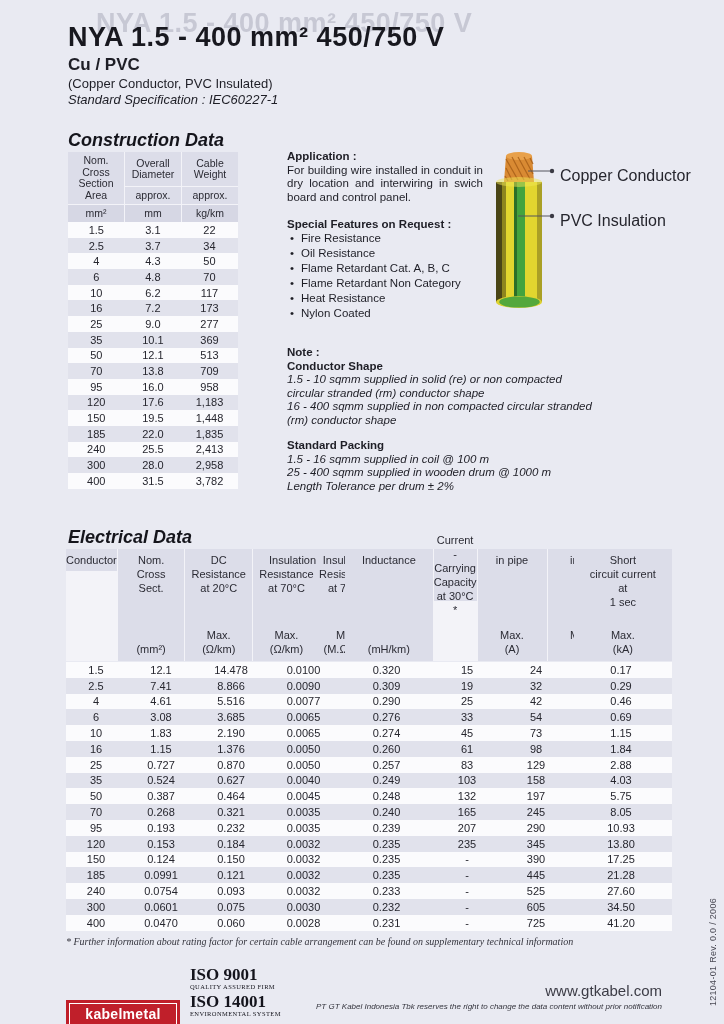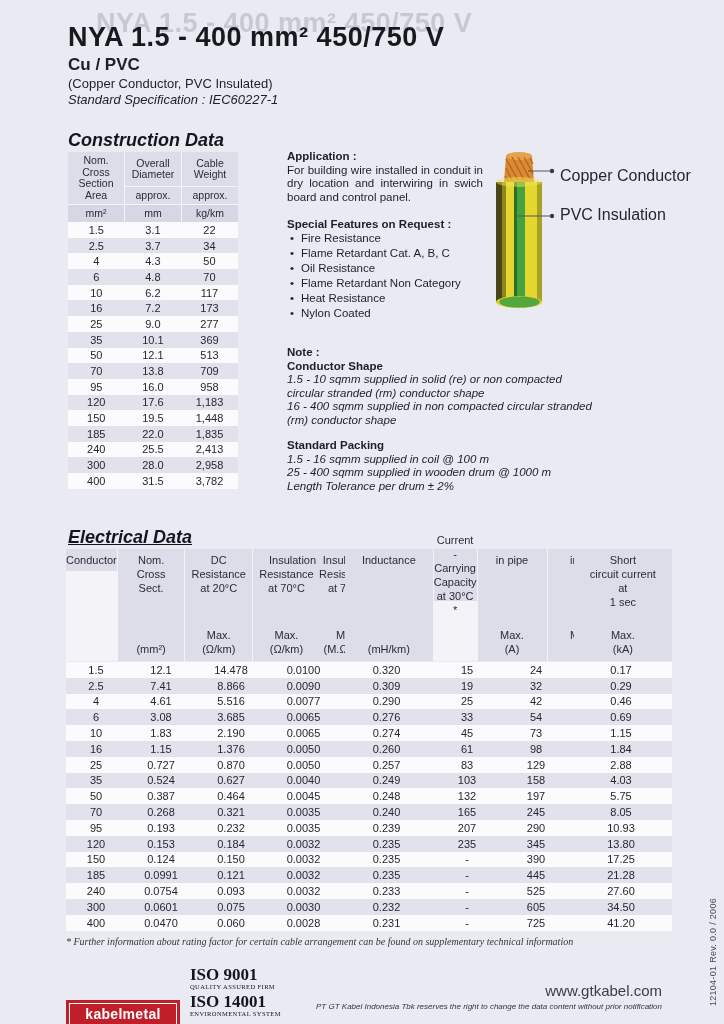--- a/index.html
+++ b/index.html
@@ -19,21 +19,21 @@
   .main-title {
     position:absolute; left:68px; top:22px;
     font-size:27px; font-weight:bold; color:#18181f; letter-spacing:0.5px;
   }
   .subtitle { position:absolute; left:68px; top:55px; font-size:17px; font-weight:bold; }
   .desc     { position:absolute; left:68px; top:76px; font-size:13px; }
   .spec     { position:absolute; left:68px; top:92px; font-size:13px; font-style:italic; }
 
   .section-heading { font-size:18px; font-weight:bold; font-style:italic; color:#15151c; }
   #construction-heading { position:absolute; left:68px; top:130px; }
-  #electrical-heading   { position:absolute; left:68px; top:527px;text-decoration:underline; }
+  #electrical-heading   { position:absolute; left:68px; top:527px; }
 
   
   .ct { position:absolute; left:68px; top:152px; width:170px; }
   .ct-header { display:grid; grid-template-columns:56px 56px 56px; grid-template-rows:34px 17px 17px;
                background:#f3f3f8; gap:1px; font-size:10.5px; line-height:11.5px; text-align:center; color:#2b2b34; }
   .ct-header > div { background:#dcdde9; display:flex; align-items:center; justify-content:center; }
   .ct-c1 { grid-column:1; grid-row:1 / span 2; }
   .ct-u  { background:#d6d7e4 !important; }
   .ct-body .trow { display:grid; grid-template-columns:56.6px 56.6px 56.6px; height:15.7px; }
   .ct-body .trow:nth-child(odd)  { background:#fbfbfd; }
@@ -48,21 +48,21 @@
   .bullets .list-item { padding-left:14px; position:relative; margin-bottom:1.5px; }
   .bullets .list-item::before { content:"•"; position:absolute; left:3px; }
   .note-block { margin-top:26px; }
   .italic-lines .list-item { font-style:italic; }
   .pack-title { margin-top:12px; display:block; }
 
   
   .figure { position:absolute; left:488px; top:146px; width:232px; height:180px; }
   .fig-label { position:absolute; font-size:16px; color:#26262e; }
   #label-copper { left:72px; top:21px; }
-  #label-pvc    { left:72px; top:60px;text-align:right; }
+  #label-pvc    { left:72px; top:66px;text-align:right; }
 
   
   .el { position:absolute; left:66px; top:549px; width:606px; }
   .el-header { display:flex; background:#f3f3f8; gap:1px; height:112px;
                font-size:11px; line-height:14px; text-align:center; color:#2b2b34; }
   .el-header .blk { display:flex; flex-direction:row; gap:1px; }
   .el-header .lbl { background:#dcdde9; display:flex; align-items:center; justify-content:center; }
   .el-header .subs { display:flex; flex:1; gap:1px; }
   .el-header .sub { background:#dcdde9; flex:1; display:flex; flex-direction:column;
                     justify-content:space-between; padding:4px 2px 5px 2px; }
@@ -213,22 +213,22 @@
         </div>
       </div>
   </div>
 
   <div class="info">
     <b>Application :</b>
     <div class="app-body">For building wire installed in conduit in dry location and interwiring in swich board and control panel.</div>
     <b>Special Features on Request :</b>
     <div class="bullets">
         <div class="list-item">Fire Resistance</div>
+        <div class="list-item">Oil Resistance</div>
         <div class="list-item">Flame Retardant Cat. A, B, C</div>
-        <div class="list-item">Oil Resistance</div>
         <div class="list-item">Flame Retardant Non Category</div>
         <div class="list-item">Heat Resistance</div>
         <div class="list-item">Nylon Coated</div>
       </div>
     <div class="note-block">
       <b>Note :</b><br>
       <b>Conductor Shape</b>
       <div class="italic-lines">
           <div class="list-item">1.5 - 10 sqmm supplied in solid (re) or non compacted circular stranded (rm) conductor shape</div>
           <div class="list-item">16 - 400 sqmm supplied in non compacted circular stranded (rm) conductor shape</div>

